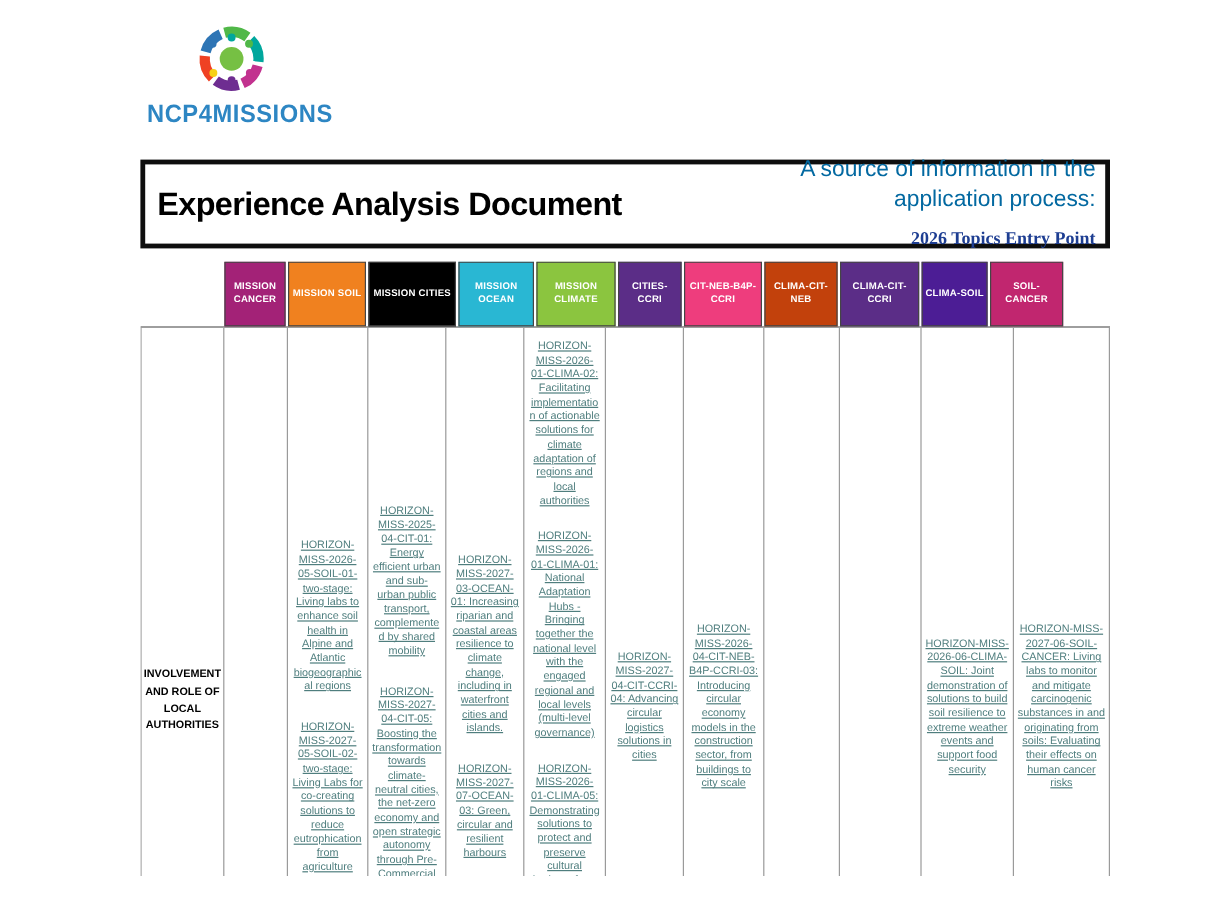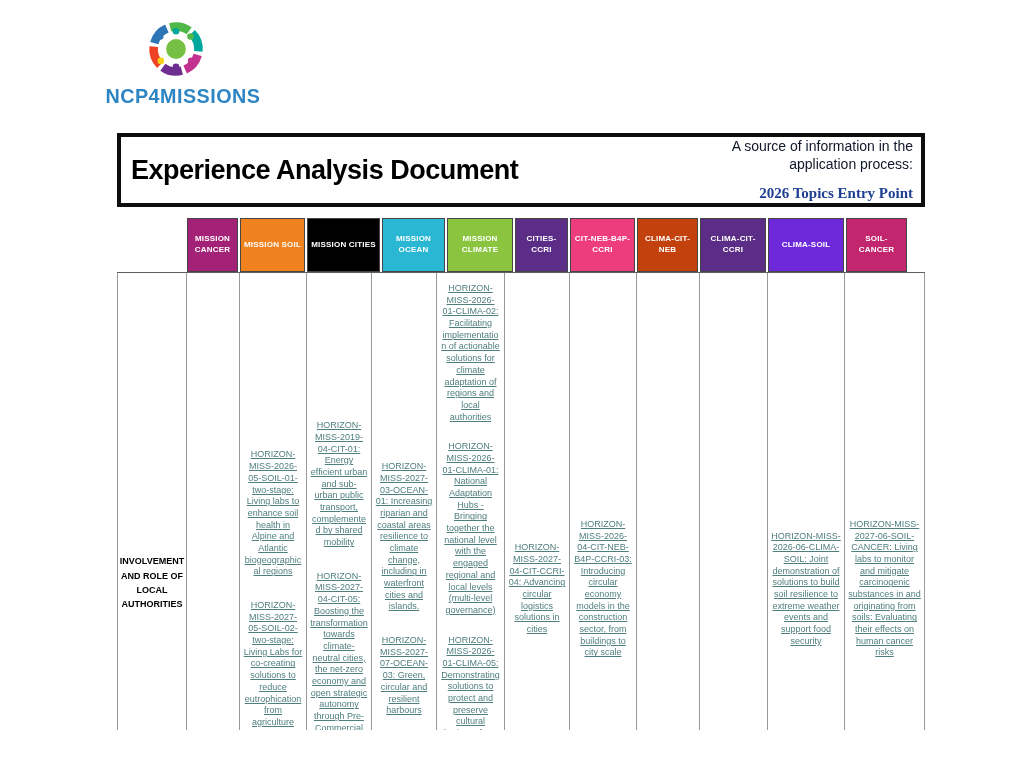--- a/index.html
+++ b/index.html
@@ -2,40 +2,40 @@
 <html><head>
 <meta charset="utf-8">
 <style>
   html,body { margin:0; padding:0; }
   body {
     width:1024px; height:768px; position:relative; overflow:hidden;
     background:#ffffff; font-family:"Liberation Sans", sans-serif;
   }
 
   
-  .logo-wrap { position:absolute; left:101px; top:16px; width:150px; text-align:left; }
+  .logo-wrap { position:absolute; left:118px; top:16px; width:150px; text-align:left; }
   .logo-mark { display:block; margin:0 auto; }
   .brand {
     margin-top:2px; color:#2d86c3; font-weight:700; font-size:21px;
     white-space:nowrap; transform:scaleX(0.94); transform-origin:center;
     letter-spacing:0.5px;
   }
 
   
   .banner {
     position:absolute; left:117px; top:133px; width:808px; height:74px;
     box-sizing:border-box; border:4px solid #0e0e0e; background:#fff;
     display:flex; align-items:center; justify-content:space-between;
   }
   .banner-title {
     font-size:27px; font-weight:700; letter-spacing:-0.5px; color:#000;
     margin-left:10px; white-space:nowrap;
   }
   .banner-note { text-align:right; margin-right:8px; line-height:1.3; }
-  .note-light { color:#0f172a; font-size:14px; }
+  .note-light { color:#0369a1; font-size:19px; }
   .note-serif {
     font-family:"Liberation Serif", serif; color:#1e3e92;
     font-size:15px; font-weight:700; margin-top:11px;
   }
 
   
   .table-clip {
     position:absolute; left:117px; top:218px; width:808px; height:512px;
     overflow:hidden; background:#fff;
   }
@@ -106,32 +106,32 @@
     <div class="th-spacer"></div>
   <div class="th" style="width: 51px; background: rgb(163, 34, 119);">MISSION CANCER</div>
       <div class="th" style="width: 65px; background: rgb(240, 129, 31);">MISSION SOIL</div>
       <div class="th" style="width: 73px; background: #000000;">MISSION CITIES</div>
       <div class="th" style="width: 63px; background: rgb(41, 183, 211);">MISSION OCEAN</div>
       <div class="th" style="width: 66px; background: rgb(139, 197, 63);">MISSION CLIMATE</div>
       <div class="th" style="width: 53px; background: rgb(91, 45, 135);">CITIES-CCRI</div>
       <div class="th" style="width: 65px; background: rgb(238, 61, 125);">CIT-NEB-B4P-CCRI</div>
       <div class="th" style="width: 61px; background: #c2410c;">CLIMA-CIT-NEB</div>
       <div class="th" style="width: 66px; background: rgb(91, 45, 135);">CLIMA-CIT-CCRI</div>
-      <div class="th" style="width: 76px; background: #6d28d9;">CLIMA-SOIL</div>
+      <div class="th" style="width: 55px; background: #4c1d95;">CLIMA-SOIL</div>
       <div class="th" style="width: 61px; background: rgb(193, 38, 111);">SOIL- CANCER</div>
     </div>
   <div class="body-row">
     <div class="label-cell">INVOLVEMENT AND ROLE OF LOCAL AUTHORITIES</div>
   <div class="td" style="width: 53px;"></div>
       <div class="td" style="width: 67px;">
         <a class="topic-link" style="color: rgb(79, 126, 126);">HORIZON-MISS-2026-05-SOIL-01-two-stage: Living labs to enhance soil health in Alpine and Atlantic biogeographical regions</a>
         <a class="topic-link" style="color: rgb(79, 126, 126);">HORIZON-MISS-2027-05-SOIL-02-two-stage: Living Labs for co-creating solutions to reduce eutrophication from agriculture</a>
       </div>
       <div class="td" style="width: 65px;">
-        <a class="topic-link" style="color: rgb(79, 126, 126);">HORIZON-MISS-2019-04-CIT-01: Energy efficient urban and sub-urban public transport, complemented by shared mobility</a>
+        <a class="topic-link" style="color: rgb(79, 126, 126);">HORIZON-MISS-2025-04-CIT-01: Energy efficient urban and sub-urban public transport, complemented by shared mobility</a>
         <a class="topic-link" style="color: rgb(79, 126, 126);">HORIZON-MISS-2027-04-CIT-05: Boosting the transformation towards climate-neutral cities, the net-zero economy and open strategic autonomy through Pre-Commercial Procurement (PCP)</a>
       </div>
       <div class="td" style="width: 65px;">
         <a class="topic-link" style="color: rgb(79, 126, 126);">HORIZON-MISS-2027-03-OCEAN-01: Increasing riparian and coastal areas resilience to climate change, including in waterfront cities and islands.</a>
         <a class="topic-link" style="color: rgb(79, 126, 126);">HORIZON-MISS-2027-07-OCEAN-03: Green, circular and resilient harbours</a>
       </div>
       <div class="td top" style="width: 68px;">
         <a class="topic-link" style="color: rgb(79, 126, 126);">HORIZON-MISS-2026-01-CLIMA-02: Facilitating implementation of actionable solutions for climate adaptation of regions and local authorities</a>
         <a class="topic-link" style="color: rgb(79, 126, 126);">HORIZON-MISS-2026-01-CLIMA-01: National Adaptation Hubs - Bringing together the national level with the engaged regional and local levels (multi-level governance)</a>
         <a class="topic-link" style="color: rgb(79, 126, 126);">HORIZON-MISS-2026-01-CLIMA-05: Demonstrating solutions to protect and preserve cultural heritage from the impacts of climate change</a>

